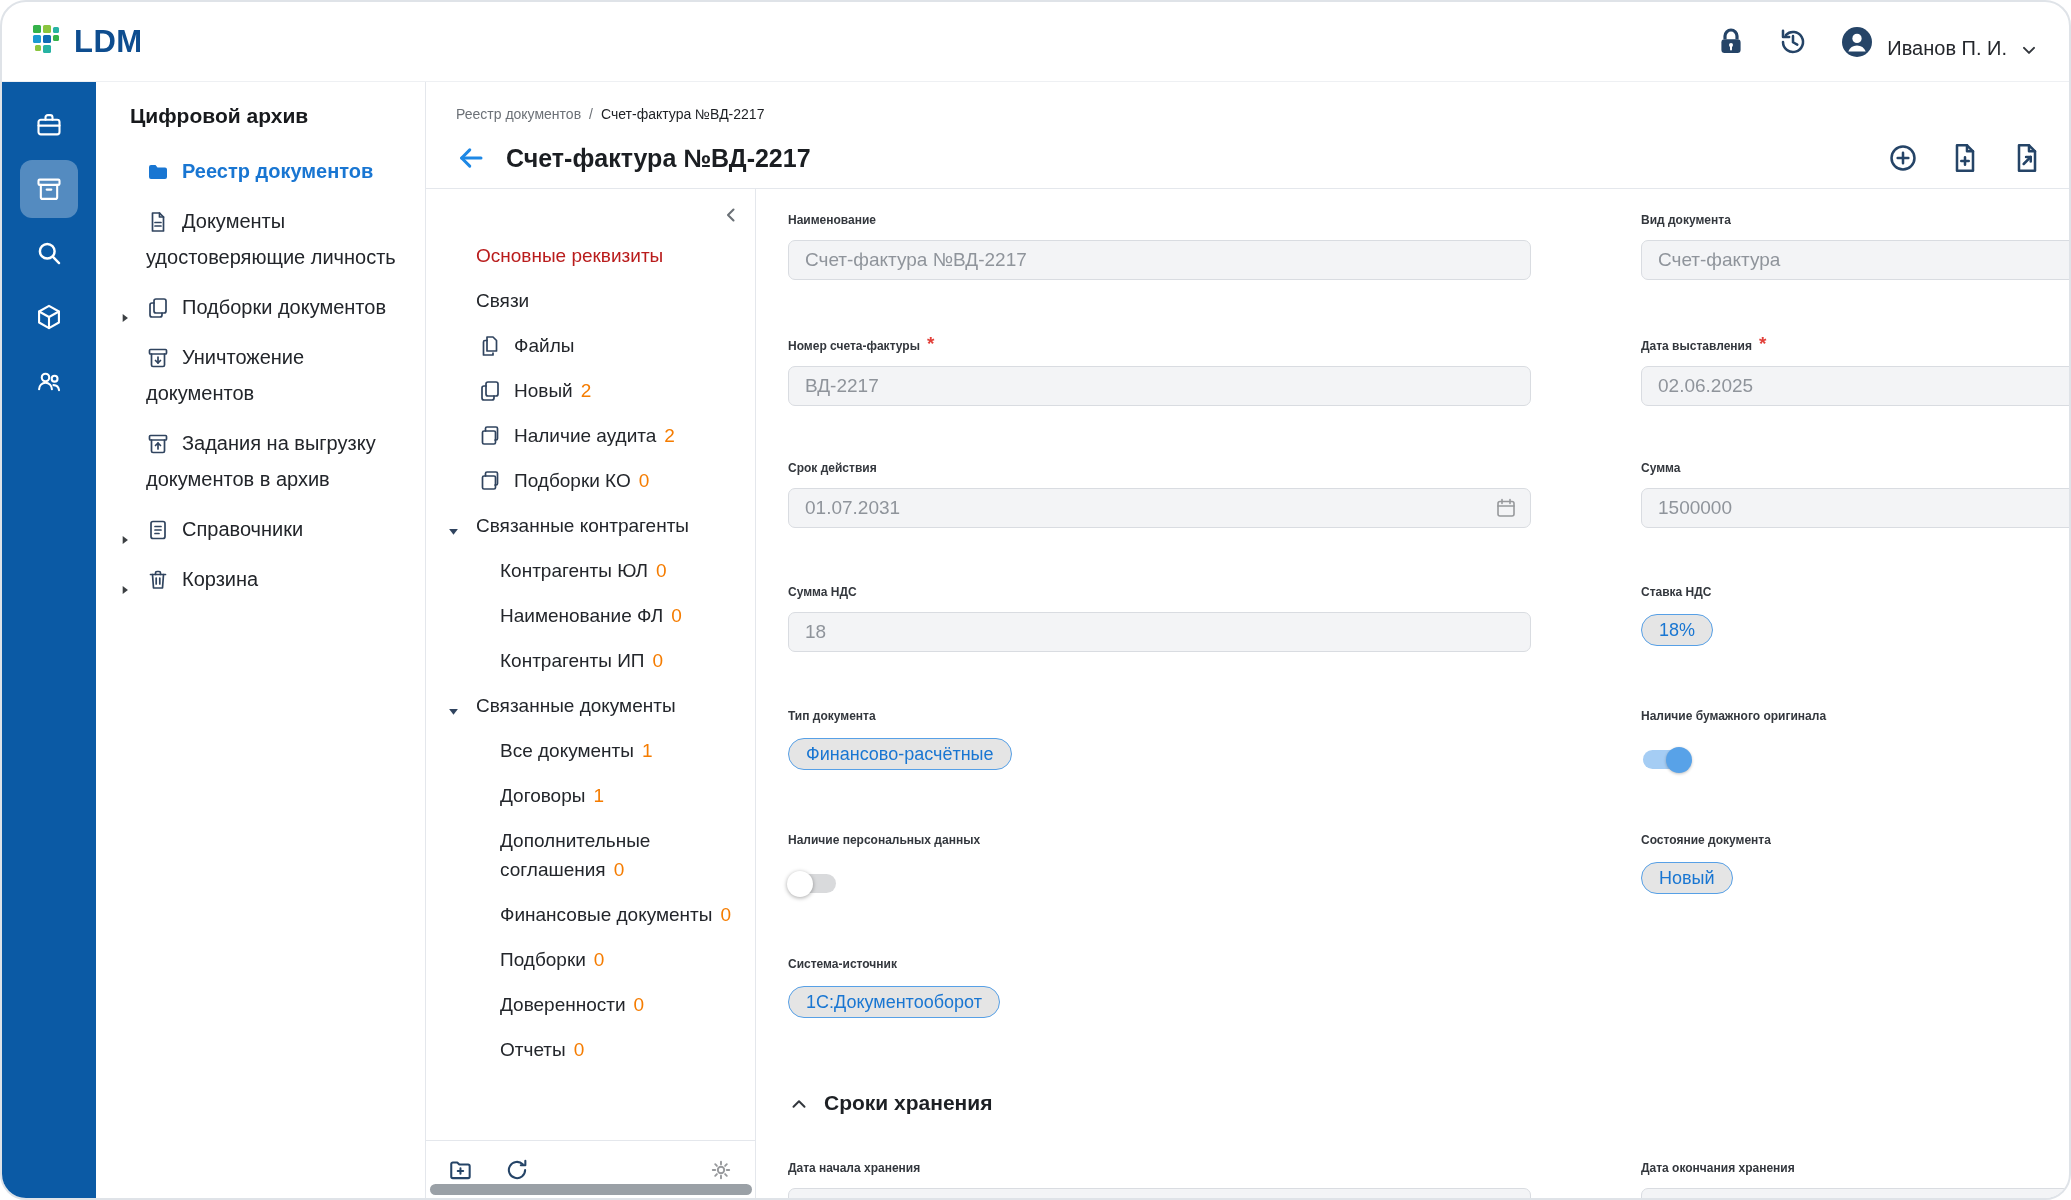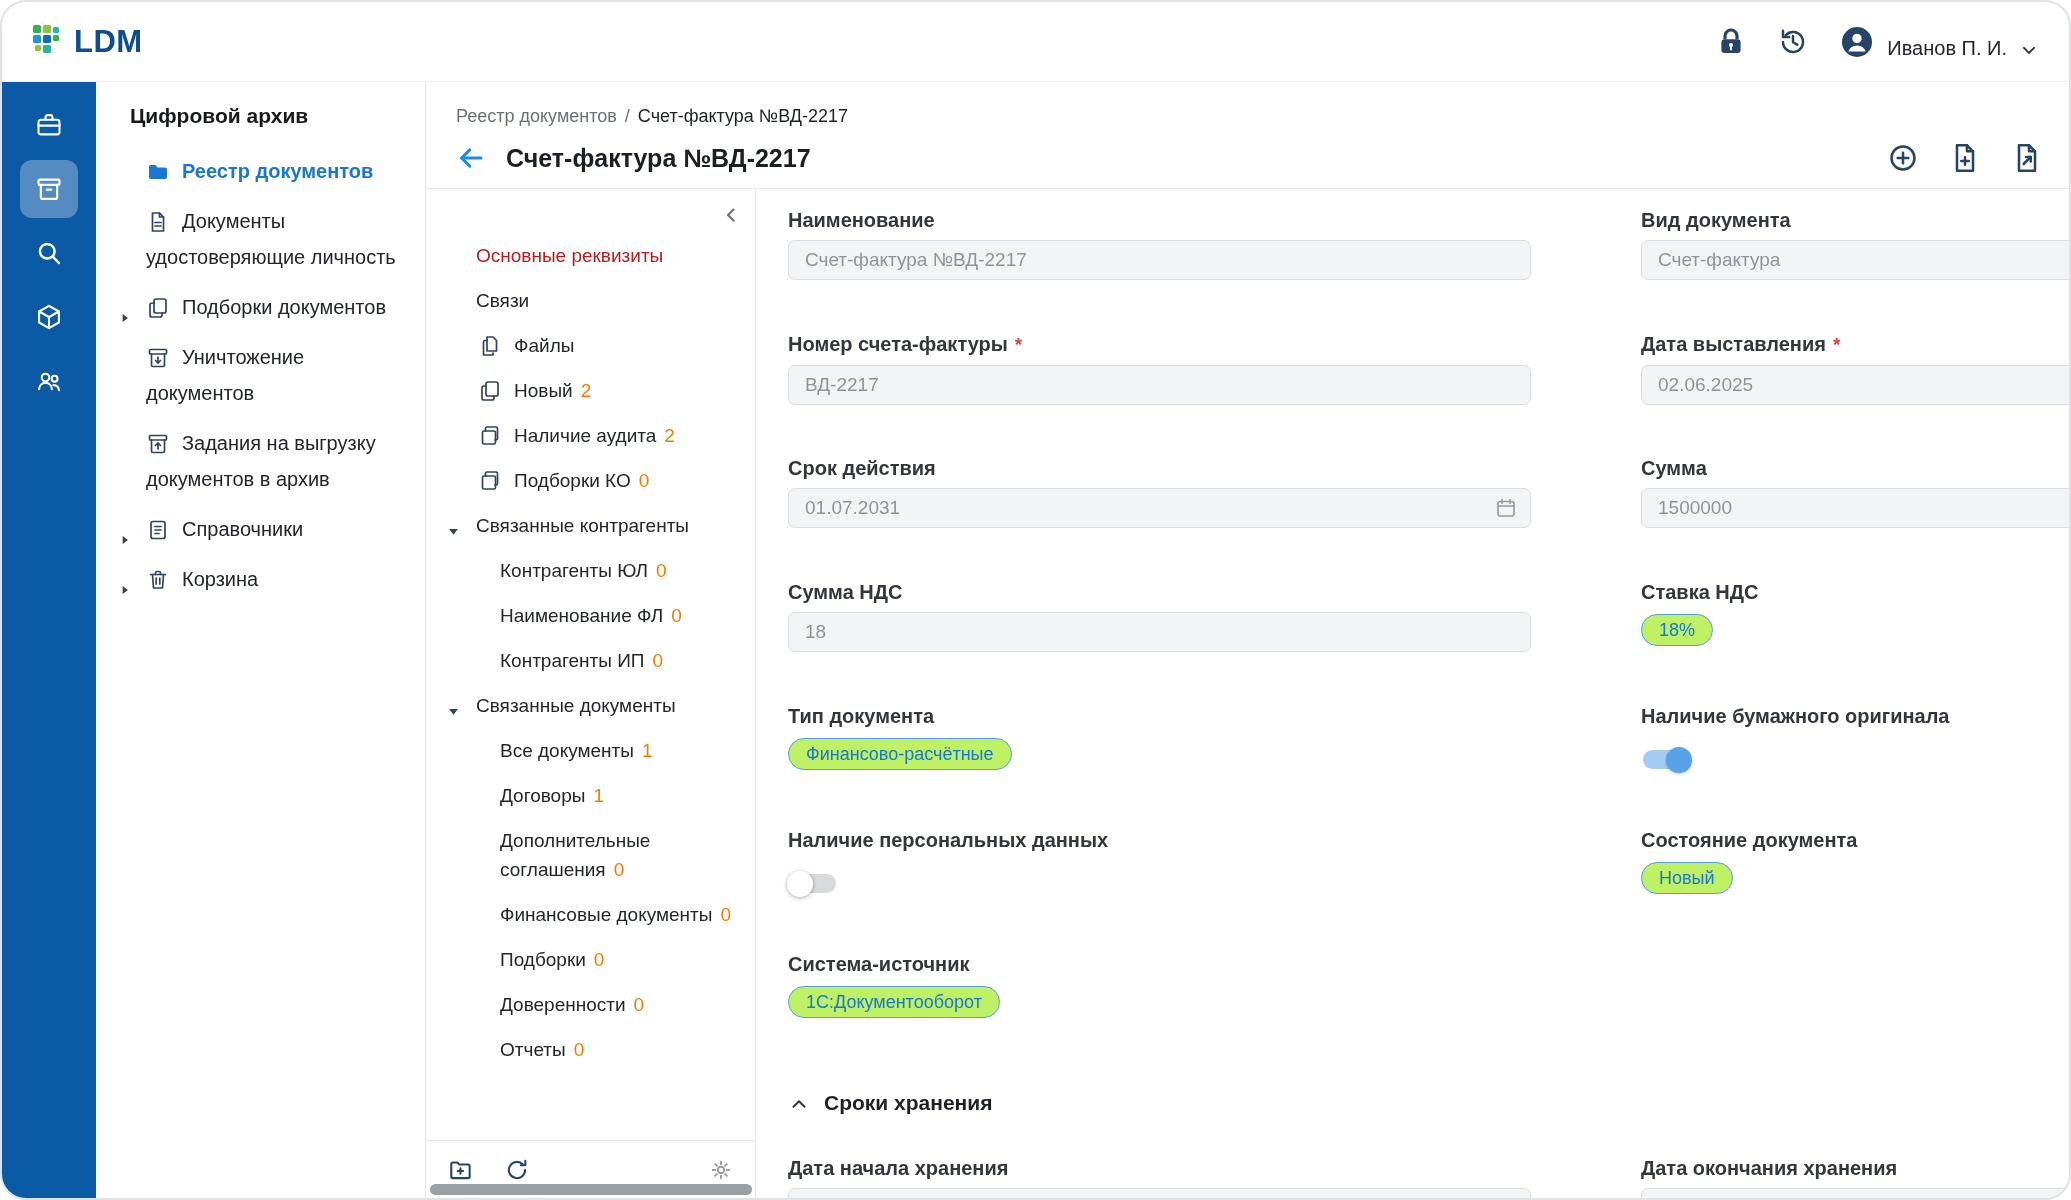--- a/index.html
+++ b/index.html
@@ -23,21 +23,21 @@
 
   .sidebar{width:330px;background:#fff;border-right:1px solid #e4e7ec;padding-top:22px;flex-shrink:0;box-sizing:border-box;}
   .sidebar-title{font-size:21px;font-weight:bold;color:#17191c;margin:0 0 18px 34px;}
   .side-list{list-style:none;margin:0;padding:0 14px 0 0;}
   .side-item{position:relative;padding:7px 6px 7px 50px;text-indent:36px;font-size:20px;line-height:36px;color:#22252a;cursor:pointer;}
   .side-item .s-icon{position:absolute;left:50px;top:13px;text-indent:0;}
   .side-item .caret{position:absolute;left:22px;top:18px;text-indent:0;}
   .side-item.active{color:#1976d2;font-weight:bold;}
 
   .content{flex:1;display:flex;flex-direction:column;min-width:0;}
-  .breadcrumb{margin:24px 16px 0 30px;font-size:18px;height:30px;}
+  .breadcrumb{margin:24px 16px 0 30px;font-size:14px;height:30px;}
   .crumb-parent{color:#6c7177;cursor:pointer;}
   .crumb-sep{color:#6c7177;margin:0 8px;}
   .crumb-current{color:#1d2024;}
   .title-row{display:flex;align-items:center;padding:6px 26px 14px 30px;}
   .back{margin-right:20px;display:flex;cursor:pointer;}
   .page-title{font-size:25px;font-weight:bold;color:#1b1e22;}
   .title-actions{margin-left:auto;display:flex;gap:30px;align-items:center;}
   .title-actions span{display:flex;cursor:pointer;}
 
   .content-body{flex:1;display:flex;border-top:1px solid #e4e7ec;position:relative;min-height:0;}
@@ -56,25 +56,25 @@
   .nav-toolbar{height:58px;border-top:1px solid #e4e7ec;display:flex;align-items:center;padding:0 22px;gap:30px;box-sizing:border-box;}
   .nav-toolbar .spacer{flex:1;}
   .nav-toolbar span{display:flex;cursor:pointer;}
 
   .hscroll-thumb{position:absolute;left:4px;bottom:3px;width:322px;height:11px;border-radius:6px;background:#9aa0a6;cursor:pointer;}
 
   
   .form-area{flex:1;overflow:hidden;padding:20px 0 0 32px;box-sizing:border-box;}
   .fgrid{display:grid;grid-template-columns:743px 743px;column-gap:110px;grid-template-rows:repeat(7,124px) 80px 124px;}
   .flabel-row{display:flex;align-items:baseline;gap:7px;margin-bottom:9px;line-height:22px;}
-  .flabel{font-size:20px;font-weight:bold;color:#33373d;}
+  .flabel{font-size:12px;font-weight:bold;color:#33373d;}
   .req{color:#e2403a;font-size:19px;font-weight:bold;}
   .input{width:100%;height:40px;background:#f3f4f6;border:1.5px solid #d9dce1;border-radius:7px;display:flex;align-items:center;padding:0 16px;font-size:19px;color:#8f949b;box-sizing:border-box;position:relative;}
   .input .cal{position:absolute;right:12px;top:7px;display:flex;}
-  .chip{display:inline-flex;align-items:center;height:30px;padding:0 17px;border:1.5px solid #57a0e6;border-radius:17px;color:#1976d2;font-size:18px;margin-top:2px;cursor:pointer;background:#bef264;}
+  .chip{display:inline-flex;align-items:center;height:30px;padding:0 17px;border:1.5px solid #57a0e6;border-radius:17px;color:#1976d2;font-size:18px;margin-top:2px;cursor:pointer;background:#e5e5e5;}
   .toggle{position:relative;display:inline-block;width:50px;height:21px;margin-top:13px;cursor:pointer;}
   .toggle .track{position:absolute;left:2px;top:1px;width:46px;height:19px;border-radius:10px;background:#d9dadc;}
   .toggle .thumb{position:absolute;left:-1px;top:-2.5px;width:26px;height:26px;border-radius:50%;background:#fff;box-shadow:0 1px 4px rgba(0,0,0,.35);}
   .toggle.on .track{background:#a5cdf4;}
   .toggle.on .thumb{left:auto;right:-1px;background:#58a2e8;box-shadow:0 1px 3px rgba(0,0,0,.25);}
   .section-row{grid-column:1/3;display:flex;align-items:flex-start;padding-top:14px;gap:14px;}
   .section-row .chev{display:flex;margin-top:2px;cursor:pointer;}
   .section-title{font-size:21px;font-weight:bold;color:#1d2024;}
 
   

